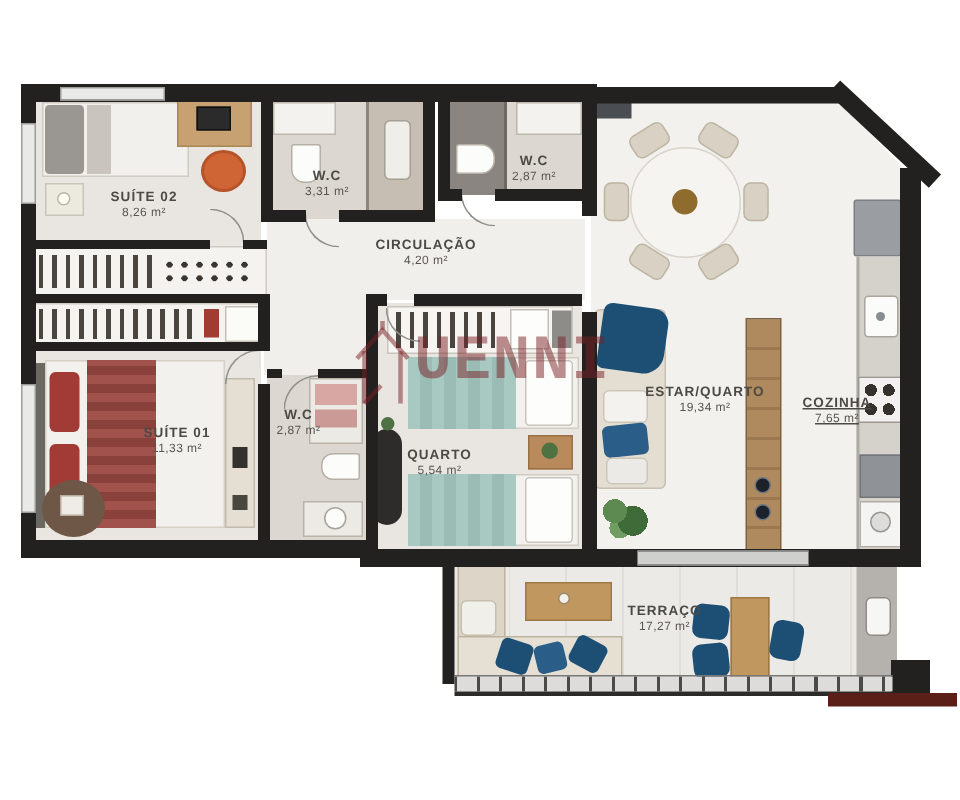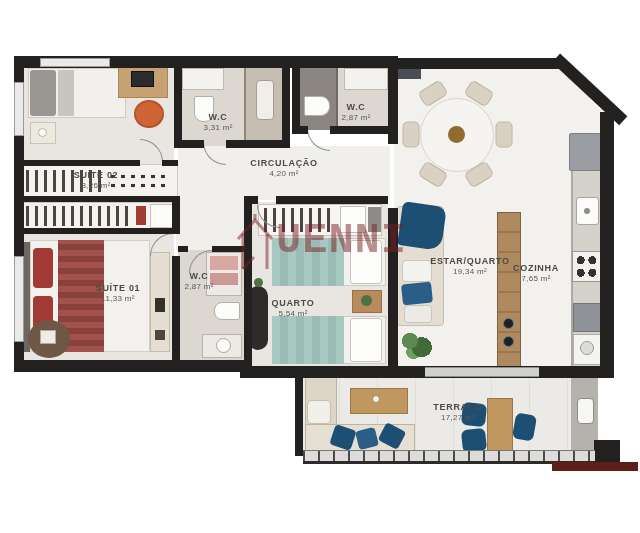--- a/index.html
+++ b/index.html
@@ -187,21 +187,21 @@
   <div class="window" style="left:40px;top:58px;width:70px;height:9px;"></div>
   <div class="window" style="left:14px;top:256px;width:10px;height:86px;"></div>
 
   <div class="arc" style="left:203px;top:142px;"></div>
   <div class="arc" style="left:307px;top:128px;"></div>
   <div class="arc" style="left:257px;top:205px;"></div>
   <div class="arc" style="left:189px;top:250px;transform:rotate(90deg);"></div>
   <div class="arc" style="left:150px;top:233px;transform:rotate(90deg);"></div>
   <div class="arc" style="left:140px;top:139px;transform:rotate(180deg);"></div>
 
-  <div class="rlabel" style="left:96px;top:136px;margin-top:44px;">
+  <div class="rlabel" style="left:96px;top:136px;">
     <div class="rname">SUÍTE 02</div>
     <div class="rarea">8,26 m²</div>
   </div>
   <div class="rlabel" style="left:218px;top:122px;">
     <div class="rname">W.C</div>
     <div class="rarea">3,31 m²</div>
   </div>
   <div class="rlabel" style="left:356px;top:112px;">
     <div class="rname">W.C</div>
     <div class="rarea">2,87 m²</div>
@@ -219,25 +219,25 @@
     <div class="rarea">2,87 m²</div>
   </div>
   <div class="rlabel" style="left:293px;top:308px;">
     <div class="rname">QUARTO</div>
     <div class="rarea">5,54 m²</div>
   </div>
   <div class="rlabel" style="left:470px;top:266px;">
     <div class="rname">ESTAR/QUARTO</div>
     <div class="rarea">19,34 m²</div>
   </div>
-  <div class="rlabel" style="left:536px;top:273px;">
+  <div class="rlabel" style="left:558px;top:273px;text-decoration:underline;">
     <div class="rname">COZINHA</div>
     <div class="rarea">7,65 m²</div>
   </div>
-  <div class="rlabel" style="left:458px;top:412px;">
+  <div class="rlabel" style="left:443px;top:412px;">
     <div class="rname">TERRAÇO</div>
     <div class="rarea">17,27 m²</div>
   </div>
 
   <div class="watermark">
     <svg width="42" height="60" viewBox="0 0 42 60" fill="none" stroke="rgba(122,31,38,.5)" stroke-width="3">
       <path d="M4 27 L21 8 L38 27"></path>
       <path d="M21 8 L21 2"></path>
       <path d="M9 22 L9 57"></path>
       <path d="M33 22 L33 57"></path>

